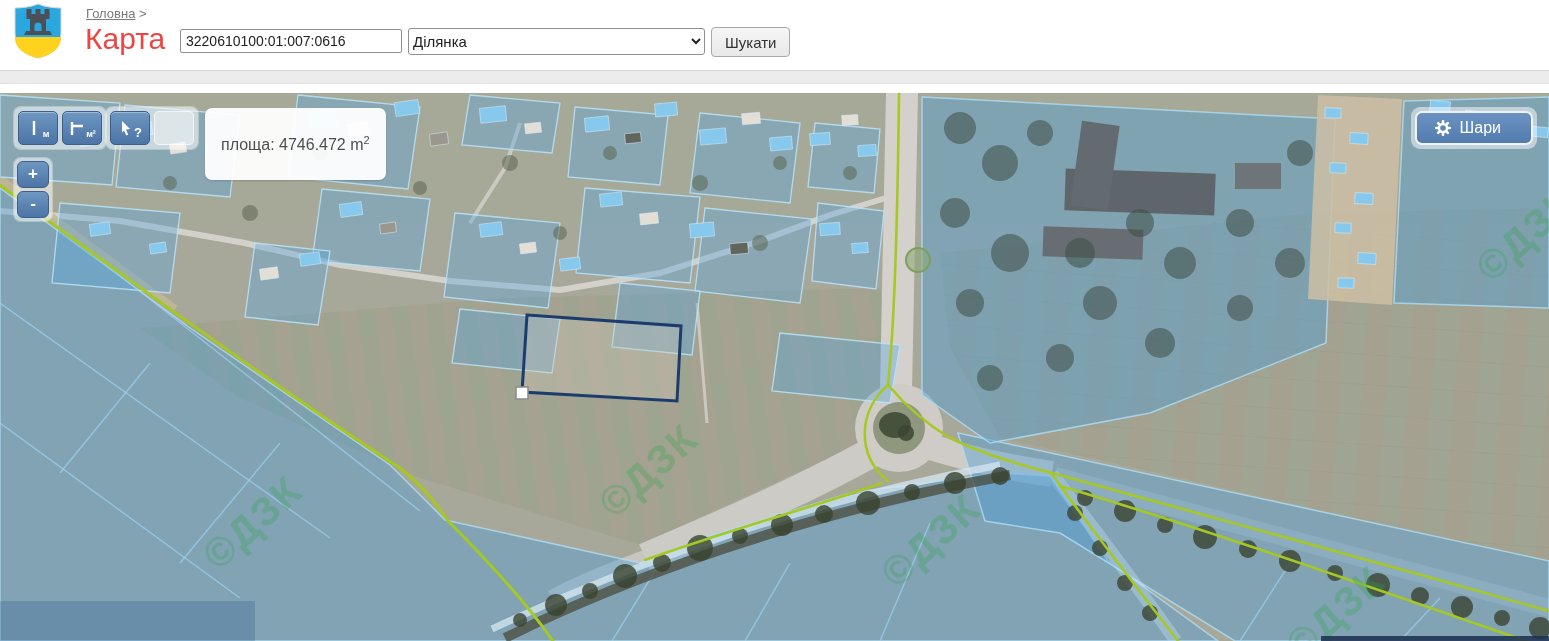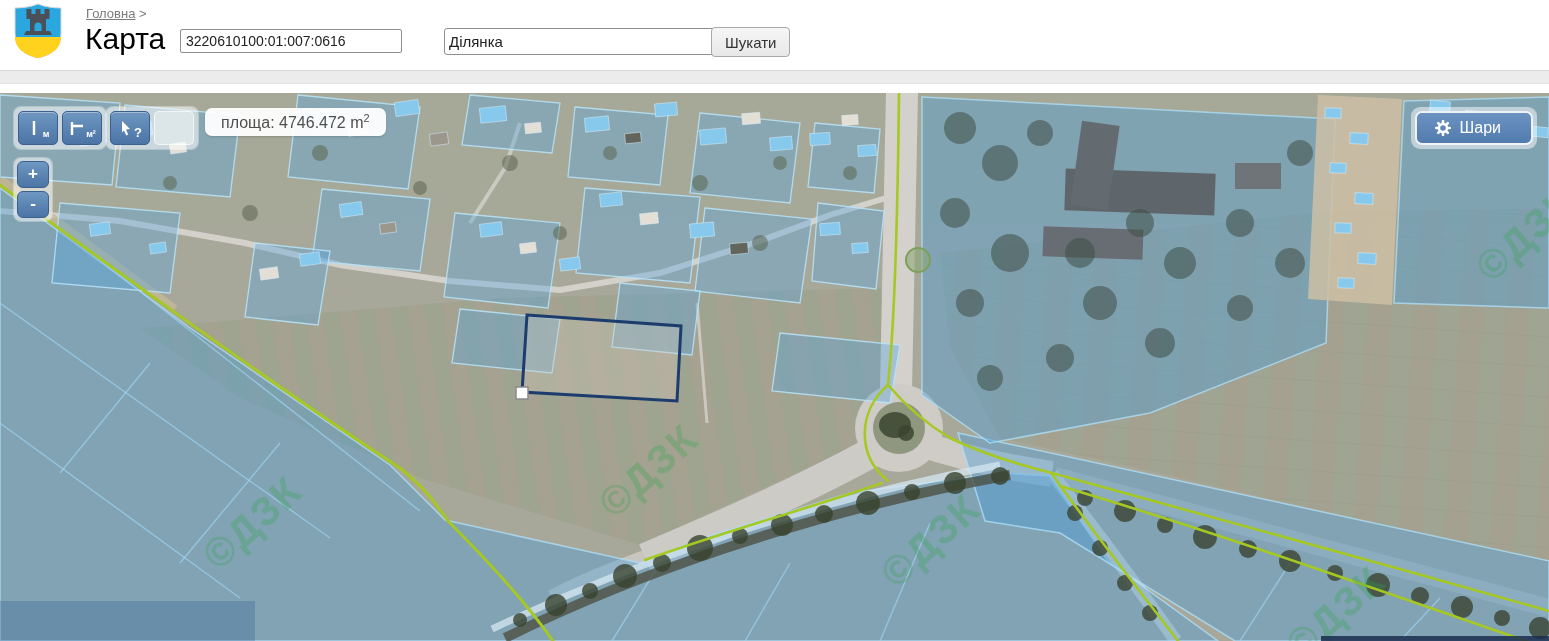--- a/index.html
+++ b/index.html
@@ -6,26 +6,26 @@
   body{width:1549px;height:641px;position:relative;overflow:hidden;
        font-family:"Liberation Sans",sans-serif;-webkit-font-smoothing:antialiased;}
 
   
   .header{position:absolute;left:0;top:0;width:1549px;height:76px;background:#fff;z-index:5;}
   .header-divider{position:absolute;left:0;top:70px;width:1549px;height:12px;
        background:#ececec;border-top:1px solid #d9d9d9;border-bottom:1px solid #e3e3e3;z-index:5;}
   .logo{position:absolute;left:13px;top:3px;width:50px;height:56px;cursor:pointer;}
   .crumbs{position:absolute;left:86px;top:6px;font-size:13px;color:#7a7a7a;}
   .crumbs a{color:#7a7a7a;text-decoration:underline;cursor:pointer;}
-  .page-title{position:absolute;left:85px;top:22px;font-size:30px;color:#000000;}
+  .page-title{position:absolute;left:85px;top:22px;font-size:30px;color:#ef4444;}
   .search-input{position:absolute;left:180px;top:29px;width:210px;height:20px;
        border:1px solid #8f8f8f;border-radius:2px;font-size:14px;padding:1px 5px;color:#222;
        font-family:"Liberation Sans",sans-serif;}
   .cat-select{position:absolute;left:408px;top:28px;width:297px;height:27px;font-size:15px;
-       color:#222;font-family:"Liberation Sans",sans-serif;background:#fff;border:1px solid #8f8f8f;border-radius:3px;margin-left:36px;}
+       color:#222;font-family:"Liberation Sans",sans-serif;background:#fff;border:1px solid #8f8f8f;border-radius:3px;}
   .search-btn{position:absolute;left:711px;top:27px;height:30px;padding:0 13px;font-size:15px;
        color:#333;background:linear-gradient(#f6f6f6,#e8e8e8);border:1px solid #a9a9a9;
        border-radius:4px;cursor:pointer;font-family:"Liberation Sans",sans-serif;}
 
   
   .map{position:absolute;left:0;top:93px;width:1549px;height:548px;background:#a8a89a;cursor:grab;}
   .map svg.base{position:absolute;left:0;top:0;}
 
   .ctl{position:absolute;background:rgba(255,255,255,0.55);border-radius:7px;padding:4px;
        display:flex;gap:4px;z-index:4;box-shadow:0 0 0 1px rgba(255,255,255,0.35);}
@@ -34,21 +34,21 @@
        justify-content:center;gap:2px;box-shadow:inset 0 1px 0 rgba(255,255,255,0.35);}
   .tbtn .sub{font-size:9px;font-weight:bold;align-self:flex-end;margin-bottom:5px;}
   .tbtn .q{font-size:13px;font-weight:bold;align-self:flex-end;margin-bottom:4px;}
   .tbtn-pale{width:38px;height:32px;border:1px solid rgba(255,255,255,0.65);border-radius:5px;
        background:rgba(255,255,255,0.35);cursor:pointer;}
   .zoombox{left:14px;top:65px;flex-direction:column;gap:3px;padding:3px;}
   .zbtn{width:30px;height:25px;font-size:17px;font-weight:bold;line-height:23px;text-align:center;
        color:#fff;background:linear-gradient(#6f97c2,#4c74a5);border:1px solid #3d5f8e;
        border-radius:6px;cursor:pointer;}
   .area-tip{position:absolute;left:205px;top:15px;background:rgba(255,255,255,0.94);
-       border-radius:7px;padding:4px 16px;font-size:16px;color:#4f4f4f;z-index:4;
+       border-radius:7px;padding:26px 16px;font-size:16px;color:#4f4f4f;z-index:4;
        box-shadow:0 1px 2px rgba(0,0,0,0.15);}
   .area-tip sup{font-size:11px;}
   .layers-wrap{position:absolute;right:12px;top:14px;background:rgba(255,255,255,0.5);
        border-radius:9px;padding:4px;z-index:4;}
   .layers-btn{display:flex;align-items:center;gap:9px;background:linear-gradient(#6b92c2,#527cae);
        border:2px solid rgba(255,255,255,0.9);border-radius:7px;padding:6px 30px 6px 18px;
        color:#fff;font-size:16px;cursor:pointer;}
   .attr-bar{position:absolute;right:0;bottom:0;width:228px;height:5px;
        background:#1b2d4f;opacity:0.85;z-index:4;}
 </style>

